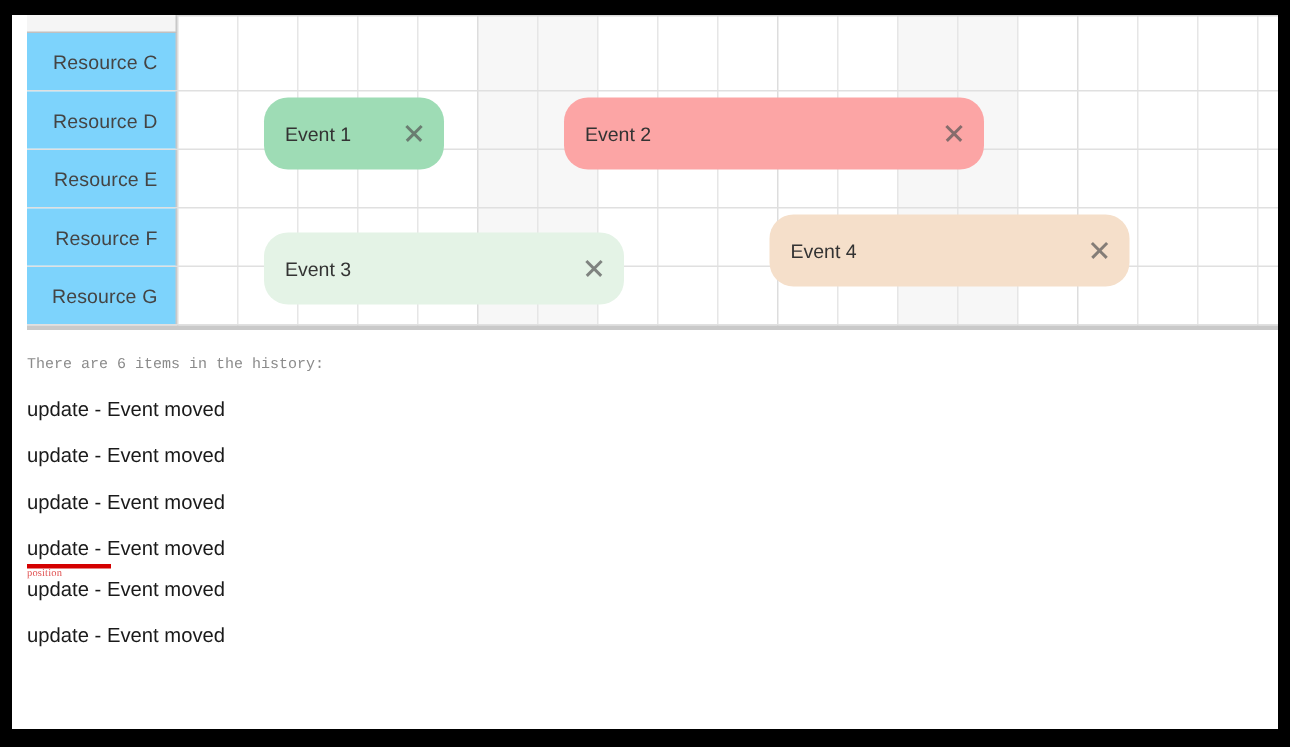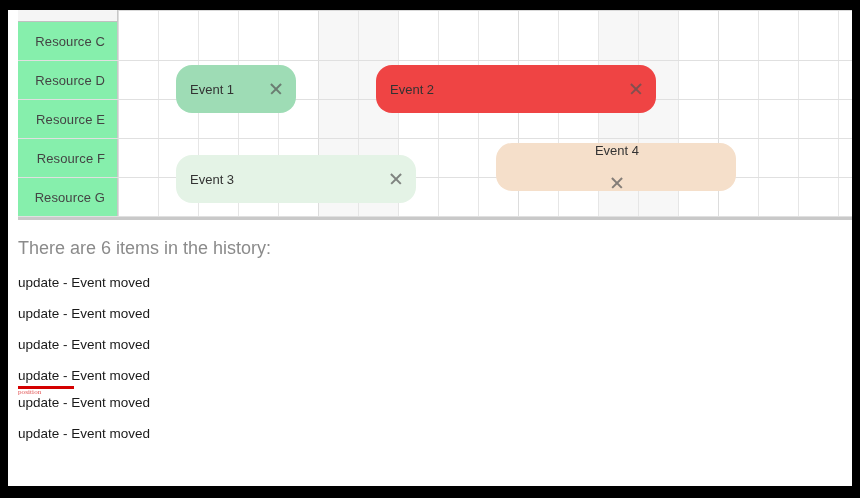--- a/index.html
+++ b/index.html
@@ -63,21 +63,21 @@
   .row {
     position: absolute;
     left: 0;
     width: 838px;
     border-bottom: 1px solid #e0e0e0;
   }
   .row-label {
     position: absolute;
     left: 0; top: 0;
     width: 100px; height: 100%;
-    background: #86efac;
+    background: #7dd3fc;
     border-right: 1px solid #c8c8c8;
     display: flex;
     align-items: center;
     justify-content: flex-end;
     padding-right: 12px;
     font-size: 13px;
     color: #444444;
     letter-spacing: 0.1px;
   }
   .row-track {
@@ -145,23 +145,24 @@
     width: 820px;
   }
   #history-title {
     font-size: 21px;
     font-weight: bold;
     color: #111111;
     margin: 0 0 20px 0;
     letter-spacing: -0.2px;
   }
   #history-subtitle {
-    font-size: 18px;
+    font-size: 10px;
     color: #8b8b8b;
     margin: 0 0 16px 0;
+    font-family: Liberation Mono, monospace;
   }
   .history-item {
     font-size: 13.5px;
     color: #1a1a1a;
     margin-bottom: 16px;
     position: relative;
     display: block;
     width: max-content;
   }
   .history-item.flagged { margin-bottom: 12px; }
@@ -239,31 +240,31 @@
             <div class="row-track"></div>
           </div>
         </div>
 
       <div id="events-container">
           <div class="event" style="left: 158px; width: 120px; top: 55px; background: rgb(158, 220, 181);">
             <span class="event-name">Event 1</span>
             <span class="event-spacer"></span>
             <span class="event-close"></span>
           </div>
-          <div class="event" style="left: 358px; width: 280px; top: 55px; background: #ef4444;">
+          <div class="event" style="left: 358px; width: 280px; top: 55px; background: #fca5a5;">
             <span class="event-name">Event 2</span>
             <span class="event-spacer"></span>
             <span class="event-close"></span>
           </div>
           <div class="event" style="left: 158px; width: 240px; top: 145px; background: rgb(228, 243, 230);">
             <span class="event-name">Event 3</span>
             <span class="event-spacer"></span>
             <span class="event-close"></span>
           </div>
-          <div class="event" style="left: 478px; width: 240px; top: 133px; background: rgb(245, 223, 202); flex-direction: column;">
+          <div class="event" style="left: 495px; width: 240px; top: 133px; background: rgb(245, 223, 202);">
             <span class="event-name">Event 4</span>
             <span class="event-spacer"></span>
             <span class="event-close"></span>
           </div>
         </div>
 
       <div id="sched-bottom-border"></div>
     </div>
   </div>
 

